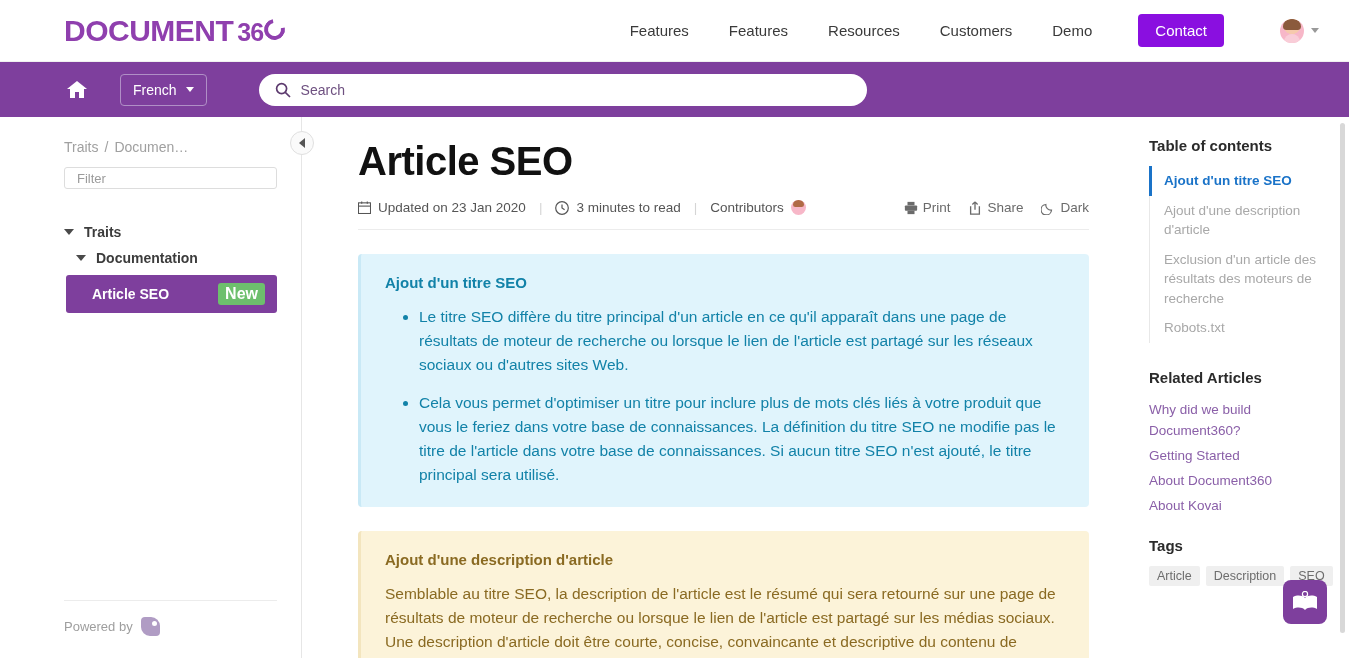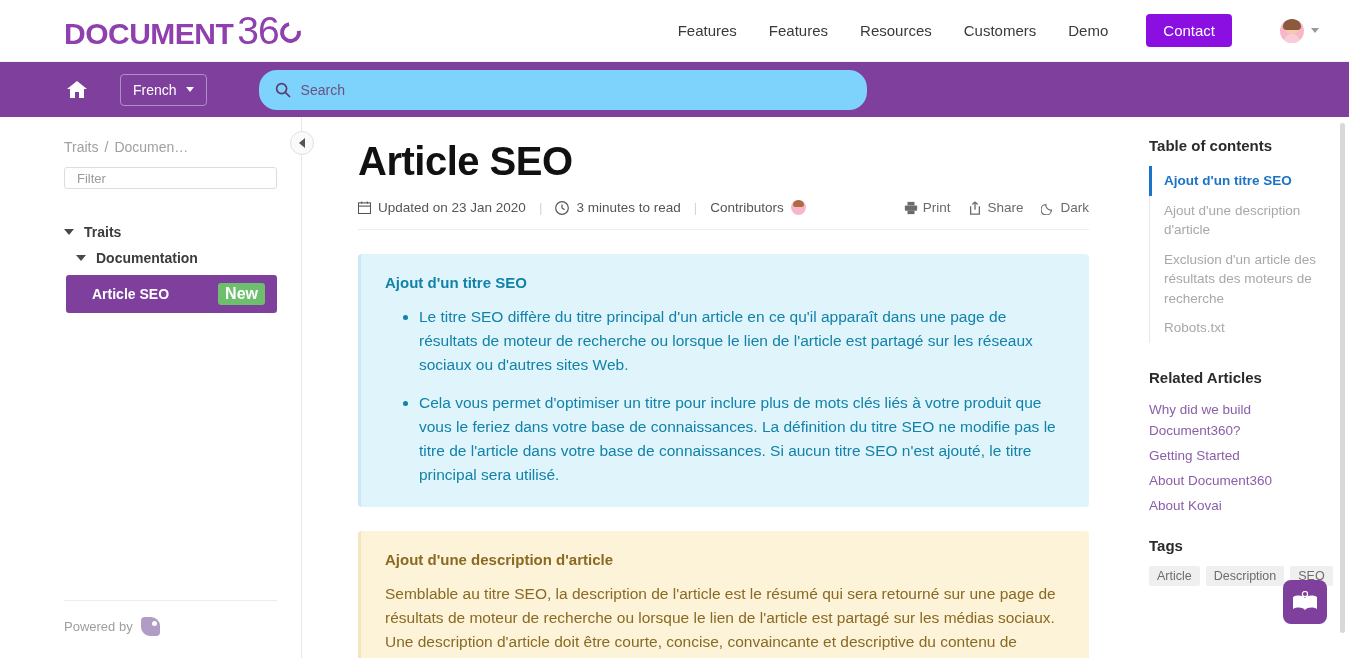--- a/index.html
+++ b/index.html
@@ -20,31 +20,31 @@
     align-items: center;
     padding: 0 30px 0 64px;
     border-bottom: 1px solid #f0f0f0;
   }
   .logo { display: flex; align-items: baseline; user-select: none; }
   .logo-doc {
     font-size: 30px; font-weight: bold; letter-spacing: -0.5px;
     color: #8f3fae;
   }
   .logo-360 {
-    font-size: 39px; font-weight: 400; letter-spacing: -1px;
+    font-size: 25px; font-weight: 700; letter-spacing: -1px;
     color: #8f3fae; margin-left: 4px; display: flex; align-items: baseline;
   }
   .logo-ring {
     display: inline-block; width: 21px; height: 21px;
     border: 4px solid #8f3fae; border-radius: 50%;
     border-top-color: transparent; transform: rotate(35deg);
     margin-left: 1px; position: relative; top: -1px;
   }
   .topnav-spacer { flex: 1; }
-  .topnav-links { display: flex; align-items: center; gap: 32px; }
+  .topnav-links { display: flex; align-items: center; gap: 40px; }
   .topnav-link {
     font-size: 15px; color: #3a3a3a; cursor: pointer; text-decoration: none;
     white-space: nowrap;
   }
   .contact-btn {
     background: #8a0fe0; color: #fff; font-size: 15px;
     padding: 8px 17px; border-radius: 4px; cursor: pointer;
     margin-left: 6px; white-space: nowrap;
   }
   .avatar-wrap { display: flex; align-items: center; gap: 7px; margin-left: 16px; cursor: pointer; }
@@ -76,22 +76,22 @@
   .lang-select {
     margin-left: 30px; border: 1px solid #b08fc6; border-radius: 4px;
     color: #fff; font-size: 14px; padding: 7px 12px;
     display: flex; align-items: center; gap: 9px; cursor: pointer;
   }
   .chev-white {
     width:0;height:0;border-left:4px solid transparent;border-right:4px solid transparent;
     border-top:5px solid #fff;
   }
   .searchbox {
-    margin-left: 52px; width: 608px; height: 40px;
-    background: #7dd3fc; border-radius: 18px;
+    margin-left: 52px; width: 608px; height: 32px;
+    background: #ffffff; border-radius: 18px;
     display: flex; align-items: center; padding: 12px 16px; cursor: text;
   }
   .search-text { font-size: 14px; color:#6e5080; margin-left: 10px; }
 
   
   .main { display: flex; height: calc(658px - 62px - 55px); position: relative; gap: 8px; }
 
   
   .leftbar {
     width: 302px; border-right: 1px solid #e6e6e6;

